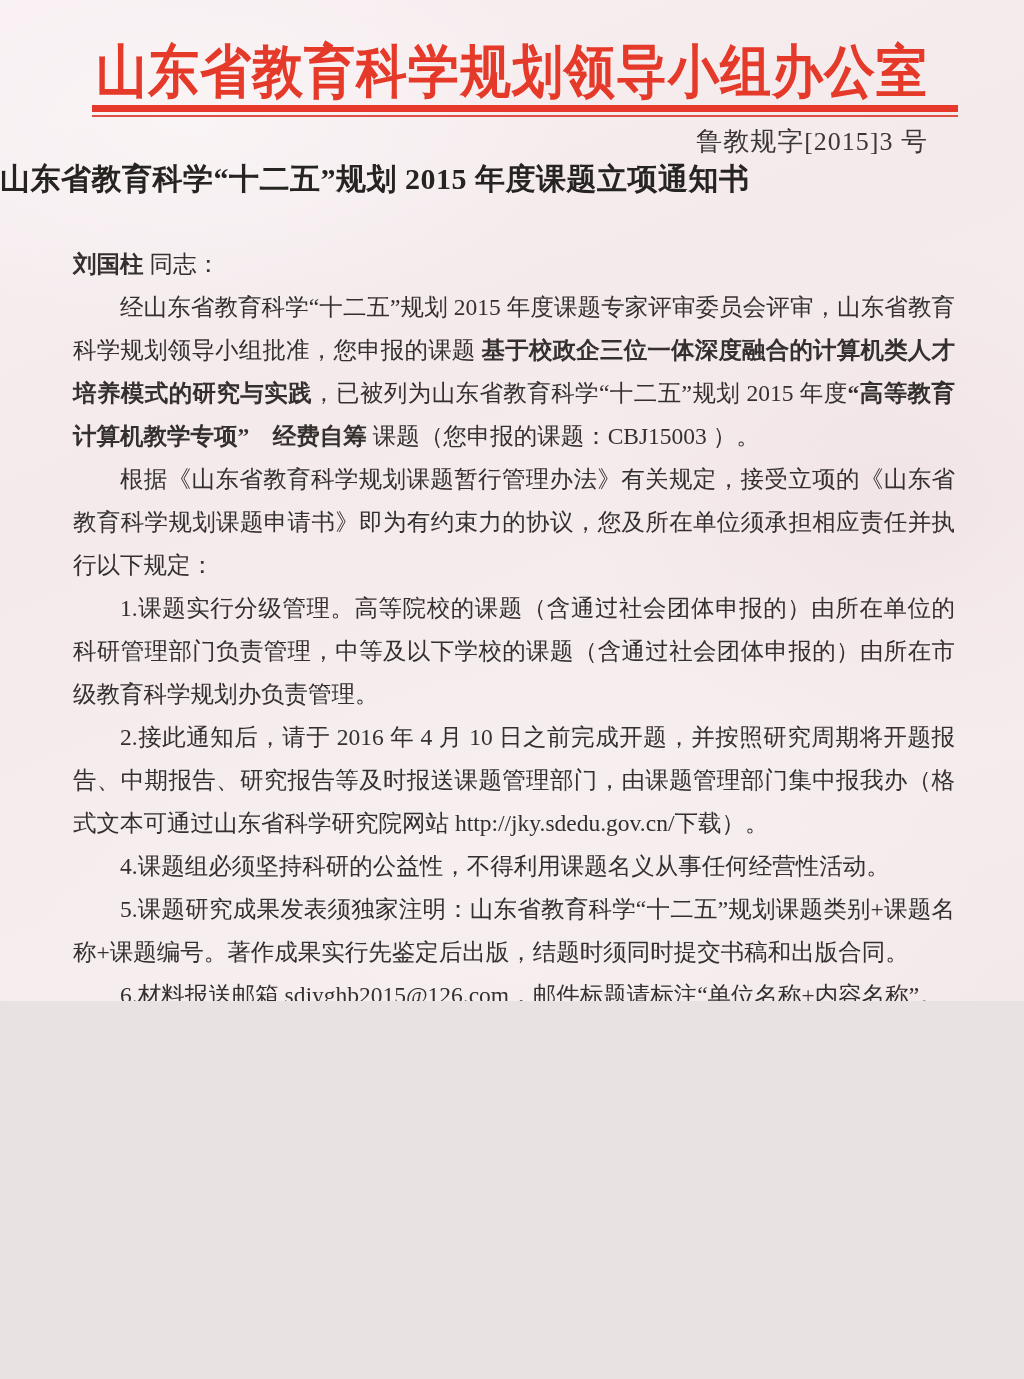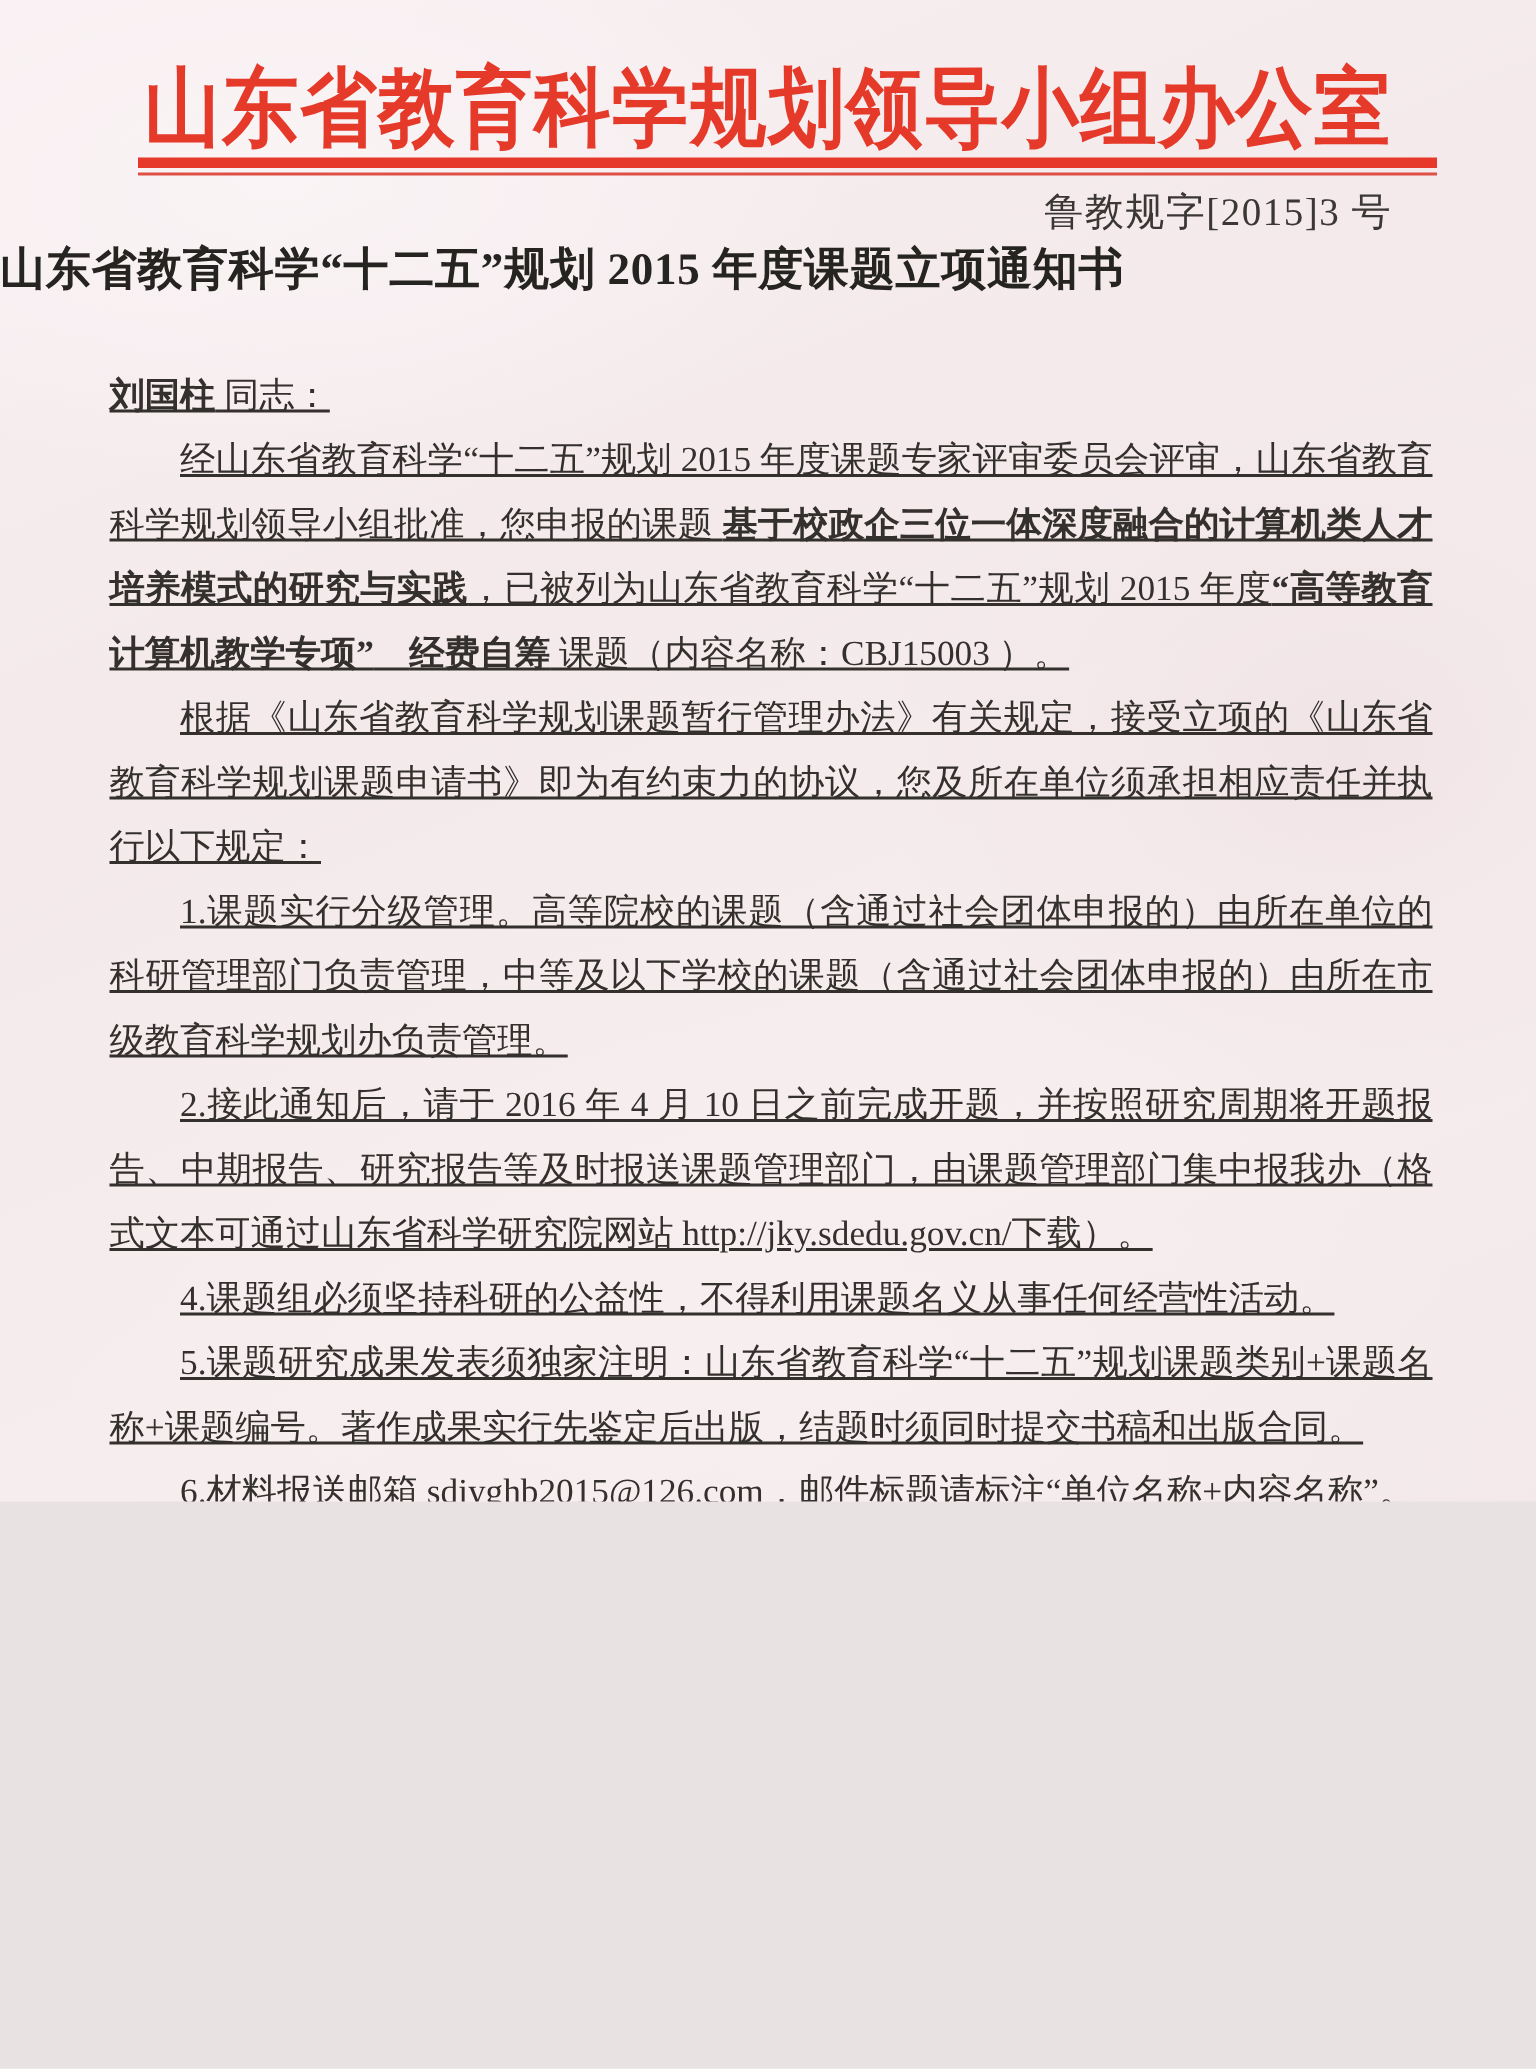--- a/index.html
+++ b/index.html
@@ -38,21 +38,20 @@
     position:absolute;top:159px;left:0;width:100%;
     text-align:left;font-size:30px;font-weight:bold;color:#262421;
     letter-spacing:.5px;white-space:nowrap;margin:0;
   }
 
   
   .letter-body{
     position:absolute;top:243px;left:73px;width:882px;
     font-size:23.5px;line-height:43px;text-align:justify;
     color:#33302d;
-    text-decoration:underline;
   }
   .letter-body p{margin:0;text-indent:2em;}
   .letter-body p.salutation{text-indent:0;}
   .salutation .name{font-weight:bold;}
   b{font-weight:bold;}
 
   
   .sig-block{
     position:absolute;top:1190px;left:576px;width:380px;
     text-align:center;font-size:24px;color:#3a3734;z-index:1;
@@ -93,21 +92,21 @@
     <div class="thin"></div>
   </div>
 
   <div class="doc-number">鲁教规字[2015]3 号</div>
 
   <h2 class="doc-title">山东省教育科学“十二五”规划 2015 年度课题立项通知书</h2>
 
   <div class="letter-body">
     <p class="salutation"><span class="name">刘国柱</span><span> 同志：</span></p>
 
-    <p><span>经山东省教育科学“十二五”规划 2015 年度课题专家评审委员会评审，山东省教育科学规划领导小组批准，您申报的课题 </span><b>基于校政企三位一体深度融合的计算机类人才培养模式的研究与实践</b><span>，已被列为山东省教育科学“十二五”规划 2015 年度</span><b>“高等教育计算机教学专项”</b><span>　</span><b>经费自筹</b><span> 课题（内容名称：CBJ15003 ）。</span></p>
+    <p><span>经山东省教育科学“十二五”规划 2015 年度课题专家评审委员会评审，山东省教育科学规划领导小组批准，您申报的课题 </span><b>基于校政企三位一体深度融合的计算机类人才培养模式的研究与实践</b><span>，已被列为山东省教育科学“十二五”规划 2015 年度</span><b>“高等教育计算机教学专项”</b><span>　</span><b>经费自筹</b><span> 课题（您申报的课题：CBJ15003 ）。</span></p>
 
     <p>根据《山东省教育科学规划课题暂行管理办法》有关规定，接受立项的《山东省教育科学规划课题申请书》即为有约束力的协议，您及所在单位须承担相应责任并执行以下规定：</p>
     <p>1.课题实行分级管理。高等院校的课题（含通过社会团体申报的）由所在单位的科研管理部门负责管理，中等及以下学校的课题（含通过社会团体申报的）由所在市级教育科学规划办负责管理。</p>
     <p>2.接此通知后，请于 2016 年 4 月 10 日之前完成开题，并按照研究周期将开题报告、中期报告、研究报告等及时报送课题管理部门，由课题管理部门集中报我办（格式文本可通过山东省科学研究院网站 http://jky.sdedu.gov.cn/下载）。</p>
     <p>4.课题组必须坚持科研的公益性，不得利用课题名义从事任何经营性活动。</p>
     <p>5.课题研究成果发表须独家注明：山东省教育科学“十二五”规划课题类别+课题名称+课题编号。著作成果实行先鉴定后出版，结题时须同时提交书稿和出版合同。</p>
     <p>6.材料报送邮箱 sdjyghb2015@126.com，邮件标题请标注“单位名称+内容名称”。</p>
     <p>若对以上规定持有异议可以不接受，并请于 2016 年 4 月 10 日前来函说明，立项协议自行废止。</p>
   </div>
 

